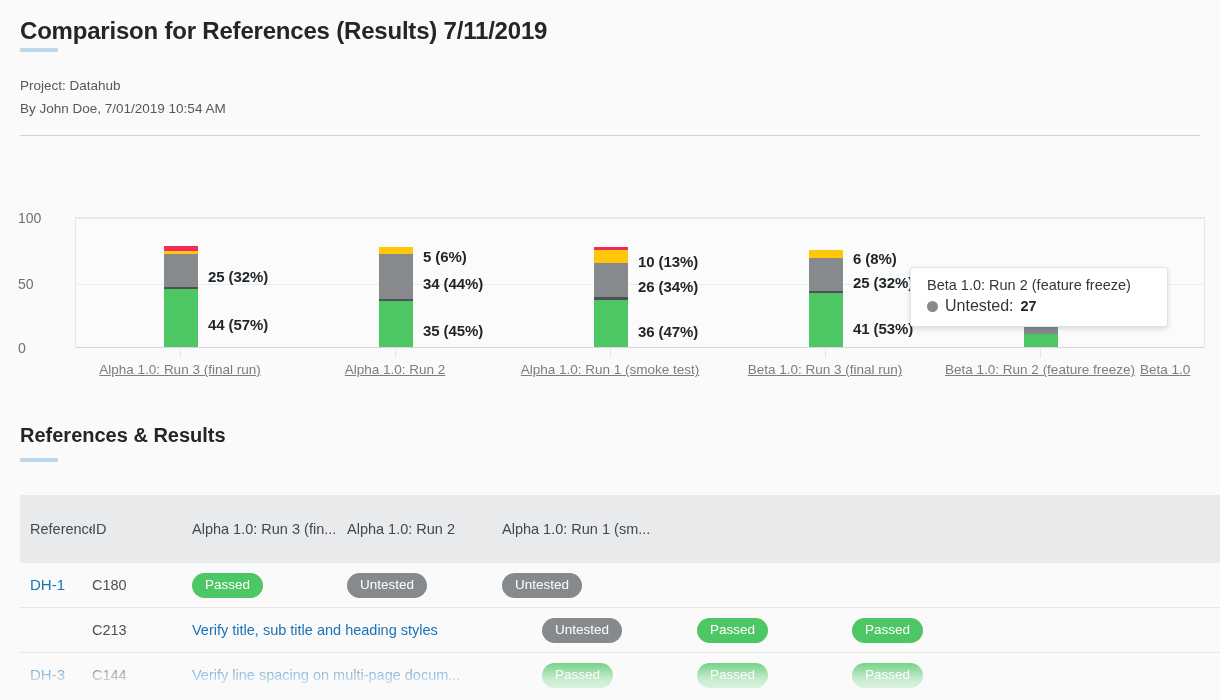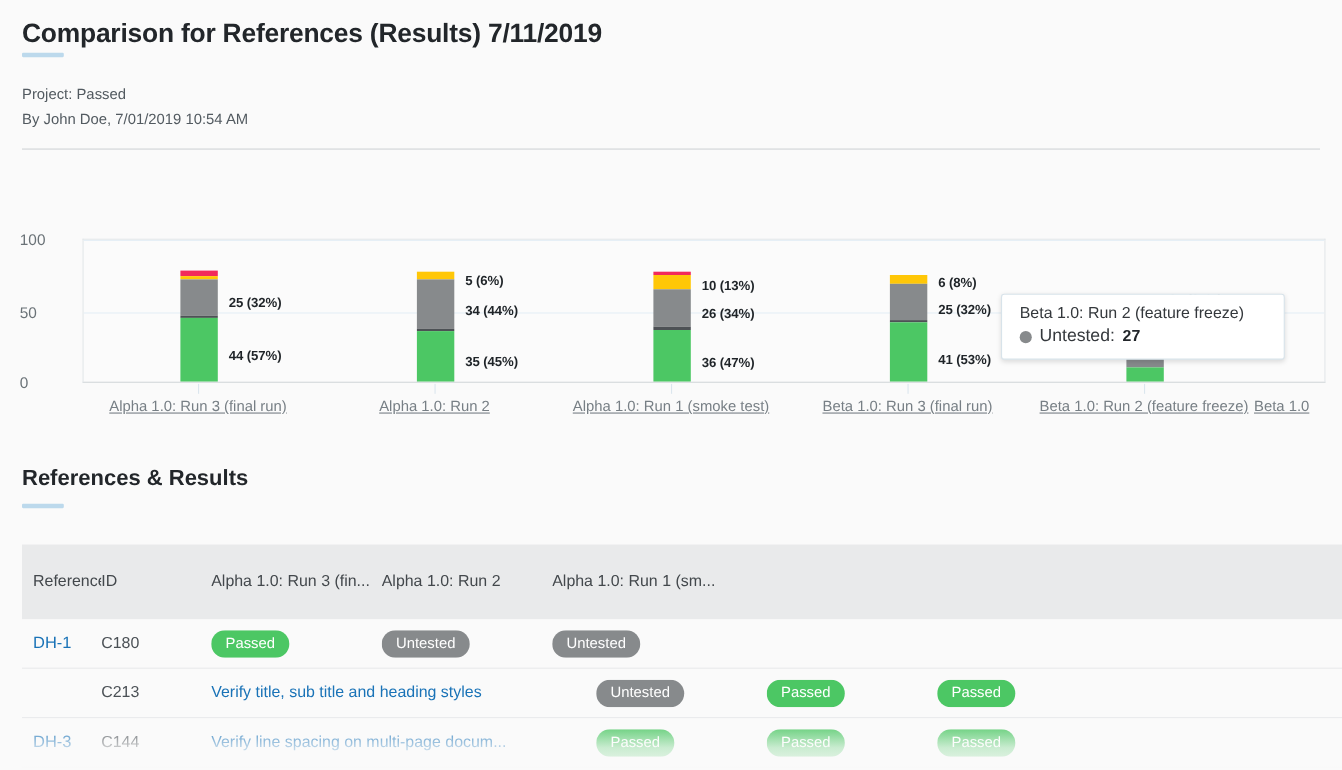--- a/index.html
+++ b/index.html
@@ -59,21 +59,21 @@
     display: flex; flex-direction: column-reverse;
   }
   .seg { width: 100%; }
   .s-passed   { background: #4cc764; }
   .s-hairline { background: #4d5155; }
   .s-untested { background: #878a8c; }
   .s-blocked  { background: #ffc707; }
   .s-failed   { background: #f2295b; }
 
   .bar-label {
-    position: absolute; font-size: 12px; font-weight: 700;
+    position: absolute; font-size: 15px; font-weight: 700;
     color: #1f2428; white-space: nowrap; letter-spacing: -0.1px;
   }
 
   .xtick {
     position: absolute; top: 160px; width: 190px;
     text-align: center; font-size: 13.5px; color: #777f85;
     line-height: 20px;
     text-decoration: underline;
   }
   .xtick-clip { overflow: hidden; white-space: nowrap; text-align: left; width: 80px; }
@@ -134,21 +134,21 @@
     pointer-events: none; z-index: 20;
   }
 </style>
 </head>
 <body>
 
 <div class="page">
 
   <div class="report-title">Comparison for References (Results) 7/11/2019</div>
   <div class="accent-rule accent-title"></div>
-  <div class="meta-line meta-project">Project: Passed</div>
+  <div class="meta-line meta-project">Project: Datahub</div>
   <div class="meta-line meta-author">By John Doe, 7/01/2019 10:54 AM</div>
   <div class="divider"></div>
 
   <div class="chart-wrap">
     <div class="ytick" style="top:10px">100</div>
     <div class="ytick" style="top:76px">50</div>
     <div class="ytick" style="top:140px">0</div>
 
     <div class="plot">
       <div class="gridline" style="top:0px"></div>

